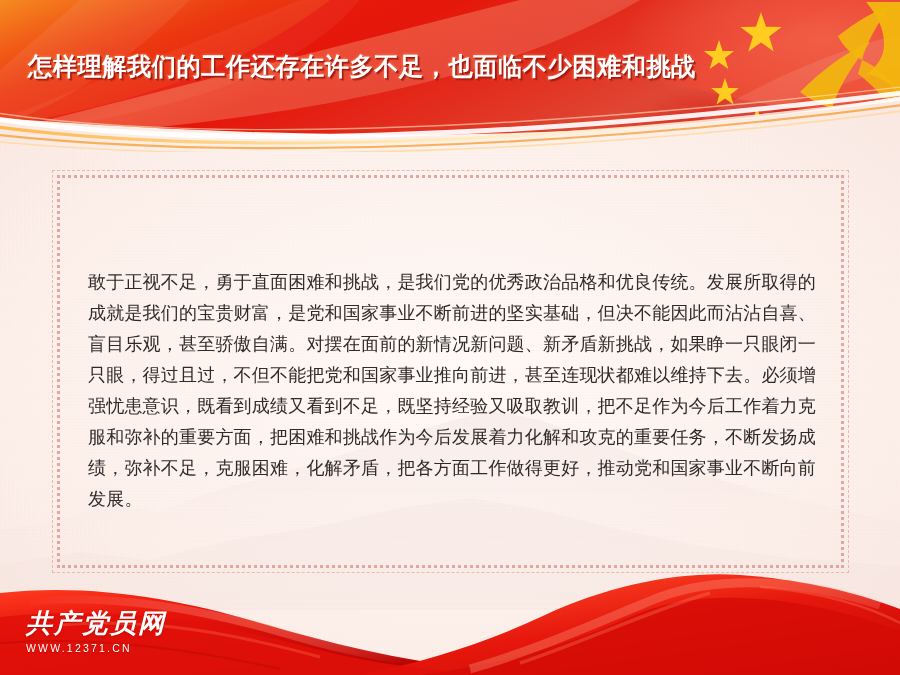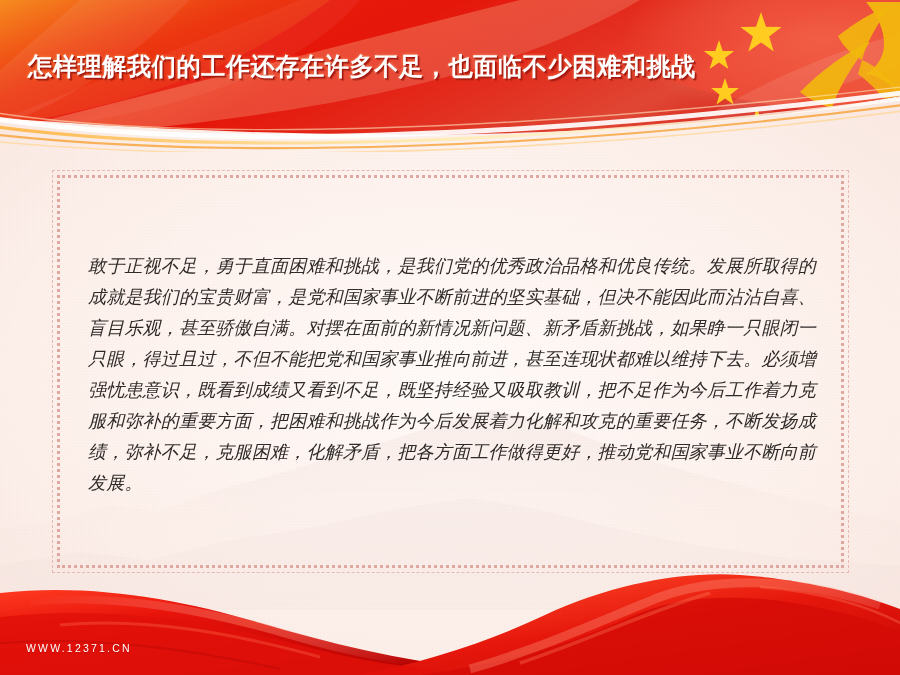--- a/index.html
+++ b/index.html
@@ -66,30 +66,29 @@
   }
   #frame-inner {
     position:absolute; left:5px; top:5px; right:5px; bottom:5px;
     border:3px dotted #dc9c95;
     opacity:.85;
   }
 
   
   #body-text {
     position:absolute;
-    left:88px; top:250px;
+    left:88px; top:266px;
     width:728px;
     font-family:"DejaVu Sans","Liberation Sans",sans-serif;
     font-size:18px;
     line-height:31px;
     color:#2e2a28;
     text-align:justify;
     text-justify:inter-character;
     letter-spacing:.2px;
-    font-style:italic;
   }
 
   
   #bottom-ribbon {
     position:absolute; left:0; bottom:0; width:900px; height:110px;
     overflow:hidden;
   }
   #ribbon-art { position:absolute; inset:0; width:900px; height:110px; }
 
   
@@ -258,17 +257,18 @@
 
       <path d="M30,36 C120,28 210,46 290,70 C350,88 420,100 470,105" fill="none" stroke="url(#silkHi)" stroke-width="8"></path>
       <path d="M470,104 C540,84 600,56 660,32 C720,10 800,14 880,40" fill="none" stroke="url(#silkHi)" stroke-width="9"></path>
       <path d="M60,60 C150,52 240,70 320,92" fill="none" stroke="#ff6d4e" stroke-width="3" opacity=".35"></path>
       <path d="M520,98 C590,74 650,46 710,28" fill="none" stroke="#ff7a58" stroke-width="3.5" opacity=".35"></path>
       <path d="M760,22 C820,26 870,42 900,58" fill="none" stroke="#ff8a6b" stroke-width="2.5" opacity=".3"></path>
       <path d="M0,78 C100,70 200,86 280,104" fill="none" stroke="#9d0402" stroke-width="2" opacity=".25"></path>
     </svg>
 
     <div id="site-logo">
+      <div id="logo-mark">共产党员网</div>
       <div id="logo-url">WWW.12371.CN</div>
     </div>
   </div>
 
 </div>
 
 </body></html>

